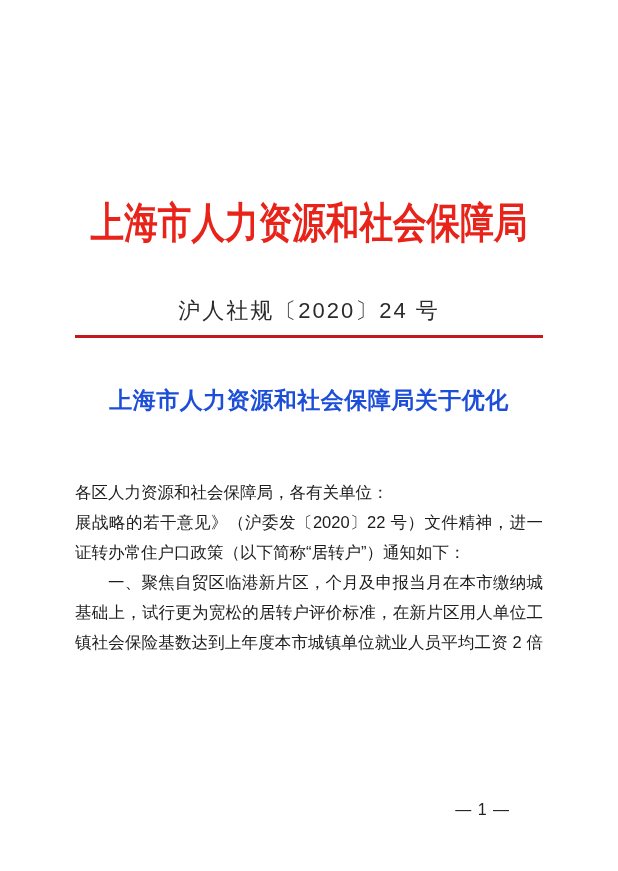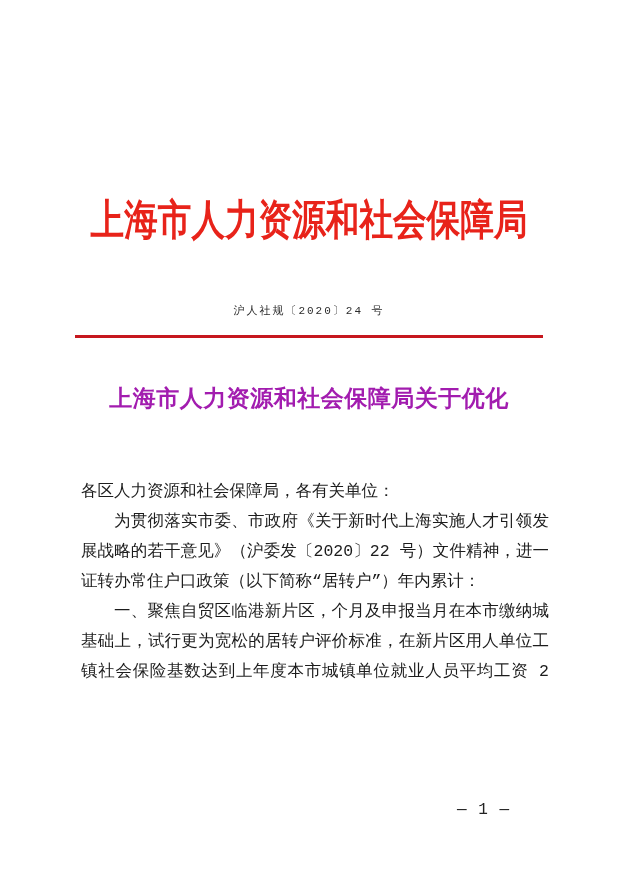--- a/index.html
+++ b/index.html
@@ -6,21 +6,21 @@
     margin: 0;
     padding: 0;
     background: #ffffff;
   }
   .page {
     position: relative;
     width: 606px;
     height: 871px;
     background: #ffffff;
     overflow: hidden;
-    font-family: Liberation Mono, monospace;
+    font-family: Liberation Sans, sans-serif;
     color: #1c1c1c;
   }
   .agency {
     position: absolute;
     top: 197px;
     left: 0;
     width: 618px;
     text-align: center;
     font-size: 42px;
     line-height: 52px;
@@ -28,52 +28,51 @@
     white-space: nowrap;
     transform: scaleX(0.8);
     transform-origin: 50% 50%;
   }
   .docnum {
     position: absolute;
     top: 299px;
     left: 0;
     width: 618px;
     text-align: center;
-    font-size: 11px;
+    font-size: 22px;
     line-height: 24px;
     letter-spacing: 2px;
     color: #2b2b2b;
   }
   .rule {
     position: absolute;
     top: 335px;
     left: 75px;
     width: 468px;
     height: 3px;
   }
   .title {
     position: absolute;
     top: 386px;
     left: 0;
     width: 618px;
     text-align: center;
     font-size: 23px;
     font-weight: bold;
     line-height: 29px;
-    color: #a21caf;
+    color: #1d4ed8;
     letter-spacing: 0.5px;
   }
   .bodytext {
     position: absolute;
     top: 477px;
     left: 75px;
     width: 468px;
     font-size: 16.5px;
     line-height: 30px;
-    margin-left: 6px;
   }
   .bline {
     height: 30px;
     overflow: hidden;
   }
   .bline.full {
     text-align: justify;
     text-align-last: justify;
   }
   .bline.indent {
@@ -99,23 +98,22 @@
   <div class="docnum">沪人社规〔2020〕24 号</div>
 
   <div class="rule" style="background-color: rgb(198, 23, 30);"></div>
 
   <div class="title">
     <div>上海市人力资源和社会保障局关于优化</div>
   </div>
 
   <div class="bodytext" style="color: rgb(28, 28, 28);">
     <div class="bline">各区人力资源和社会保障局，各有关单位：</div>
-    <div class="bline indent full">为贯彻落实市委、市政府《关于新时代上海实施人才引领发</div>
     <div class="bline full">展战略的若干意见》（沪委发〔2020〕22 号）文件精神，进一步</div>
-    <div class="bline">证转办常住户口政策（以下简称“居转户”）年内累计：</div>
+    <div class="bline">证转办常住户口政策（以下简称“居转户”）通知如下：</div>
     <div class="bline indent full">一、聚焦自贸区临港新片区，个月及申报当月在本市缴纳城</div>
     <div class="bline full">基础上，试行更为宽松的居转户评价标准，在新片区用人单位工</div>
     <div class="bline full">镇社会保险基数达到上年度本市城镇单位就业人员平均工资 2 倍</div>
   </div>
 
   <div class="pagenum">— 1 —</div>
 
 </div>
 
 </body></html>

